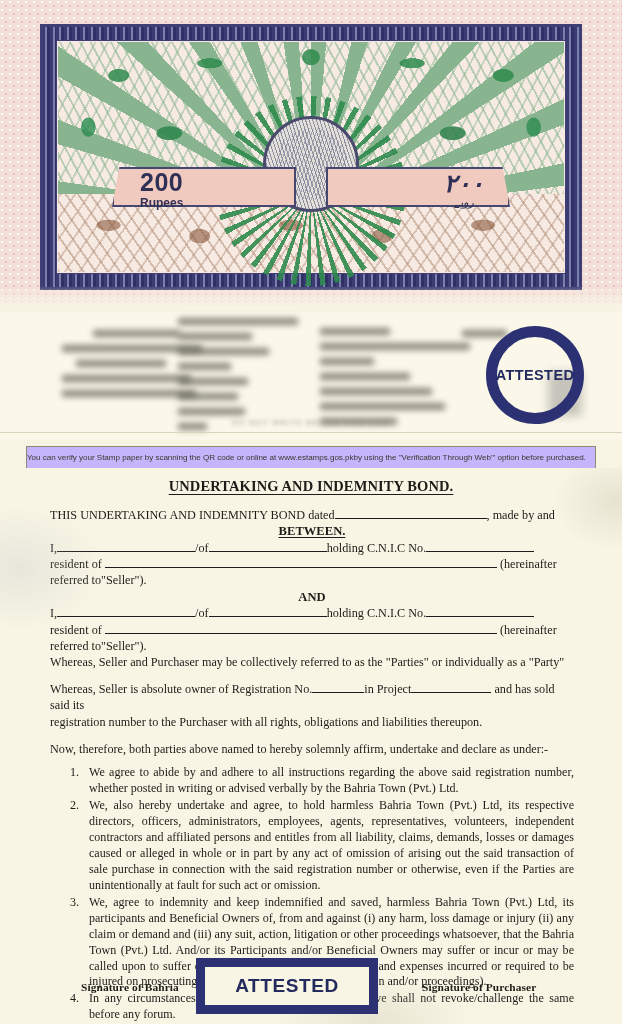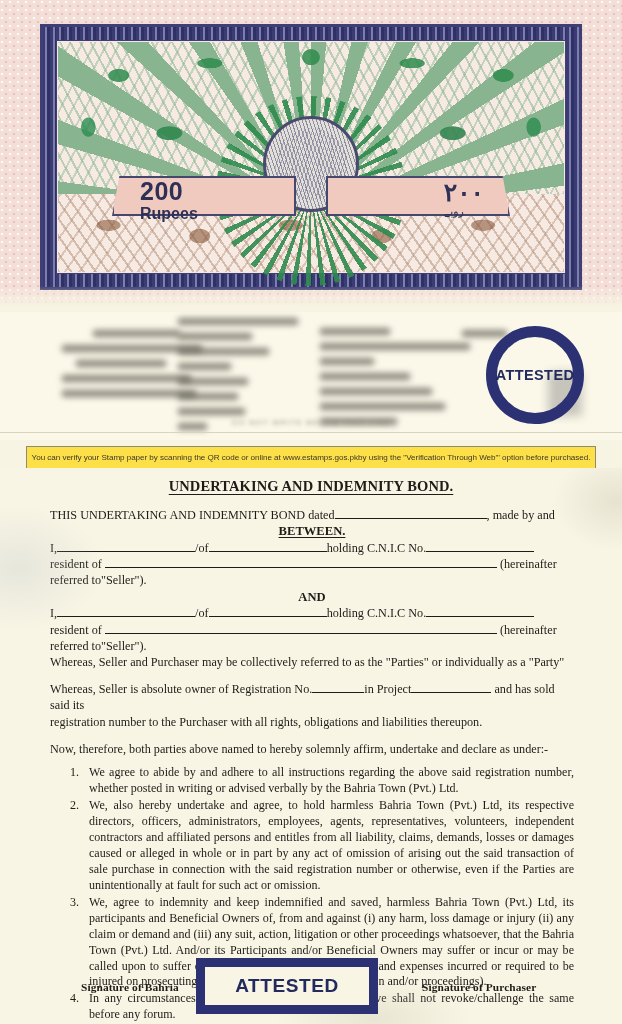--- a/index.html
+++ b/index.html
@@ -134,42 +134,42 @@
     background:
       repeating-linear-gradient(72deg, #8d8da4 0 1px, #e3e0d9 1px 3.4px);
   }
   .medallion::after{
     content:"";position:absolute;inset:9px;border-radius:50%;
     background:repeating-linear-gradient(108deg, rgba(120,120,145,.55) 0 1px, transparent 1px 4px);
   }
 
   
   .denom-banner {
-    position: absolute; left: 50%; top: 176px;
+    position: absolute; left: 50%; top: 167px;
     width: 398px; margin-left: -199px; height: 48px;
     display: flex; align-items: center; justify-content: space-between;
   }
   .denom-plate {
     position: absolute; top: 0; height: 40px;
     background: #f0c9bf;
     border: 2px solid #46476f;
   }
   .denom-plate.left  { left: 0;   width: 184px; clip-path: polygon(4% 0, 100% 0, 100% 100%, 0 100%); }
   .denom-plate.right { right: 0;  width: 184px; clip-path: polygon(0 0, 96% 0, 100% 100%, 0 100%); }
 
   .denom-left-txt {
     position: absolute; left: 28px; top: 3px; z-index: 3;
     color: #2f3055; font-family: "Liberation Sans", sans-serif;
     line-height: 1;
   }
   .denom-num { font-size: 25px; font-weight: bold; letter-spacing: .5px; }
-  .denom-word { font-size: 16px; font-weight: bold; margin-top: 2px; }
+  .denom-word { font-size: 12px; font-weight: bold; margin-top: 2px; }
   .denom-right-txt {
     position: absolute; right: 26px; top: 4px; z-index: 3;
-    color: #2f3055; line-height: 1;
+    color: #2f3055; text-align: center; line-height: 1; font-style: italic;
   }
   .denom-urdu { font-size: 25px; font-weight: bold; }
   .denom-urdu-word { font-size: 11px; margin-top: 1px; }
 
   
   .details-strip {
     position: absolute; left: 0; top: 312px;
     width: 622px; height: 128px;
     background: #fbf8e9;
   }
@@ -211,22 +211,22 @@
     position: absolute; left: 548px; top: 372px;
     width: 34px; height: 44px; background: #9b9a96;
     filter: blur(5px); opacity: .55; z-index: 5;
   }
 
   
   .verify-box {
     position: absolute; left: 26px; top: 446px;
     width: 570px; height: 23px;
     border: 1px solid #8d8a76;
-    background: #fde047;
-    display: flex; align-items: center; justify-content: center;
+    background: #c4b5fd;
+    display: flex; align-items: center; 
   }
   .verify-box span {
     font-family: "Liberation Sans", sans-serif;
     font-size: 8.1px; color: #3b382c; letter-spacing: -.05px;
   }
 
   
   .doc-body {
     position: absolute; left: 0; top: 468px;
     width: 622px; height: 556px;

